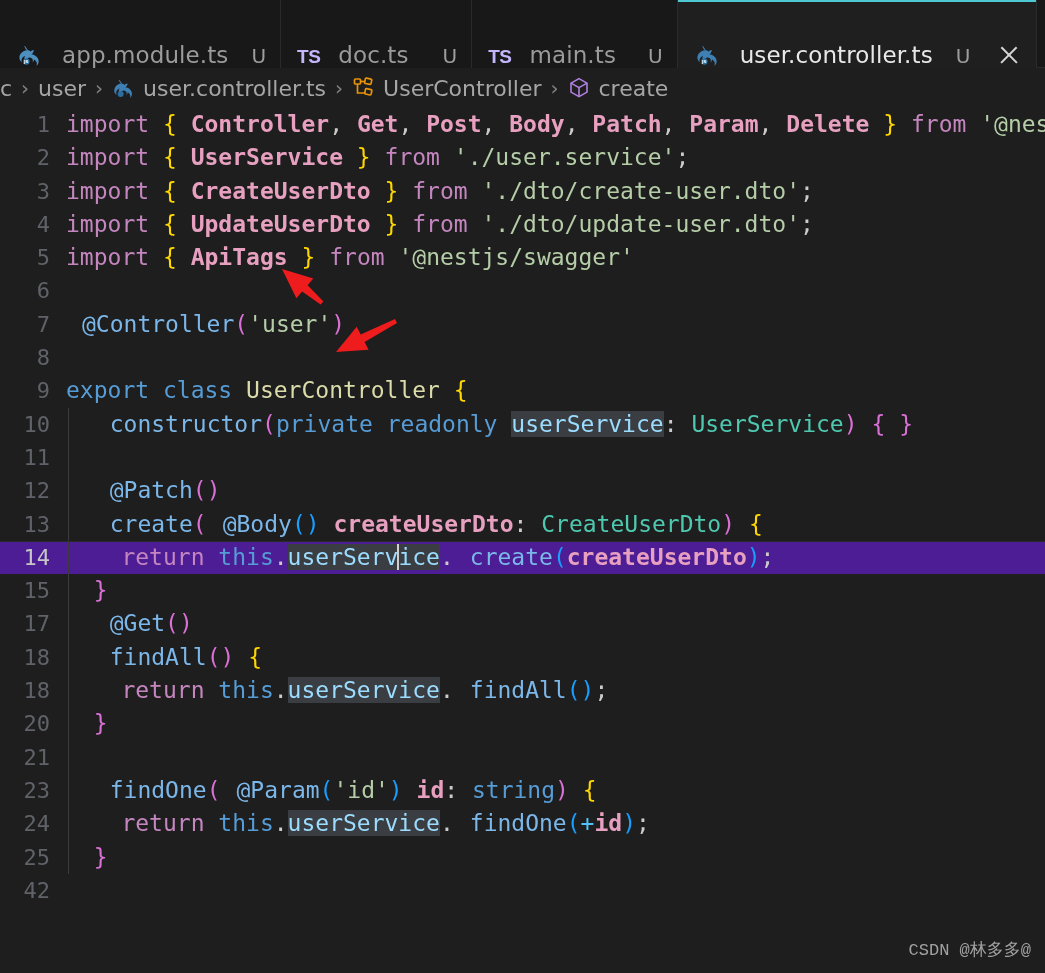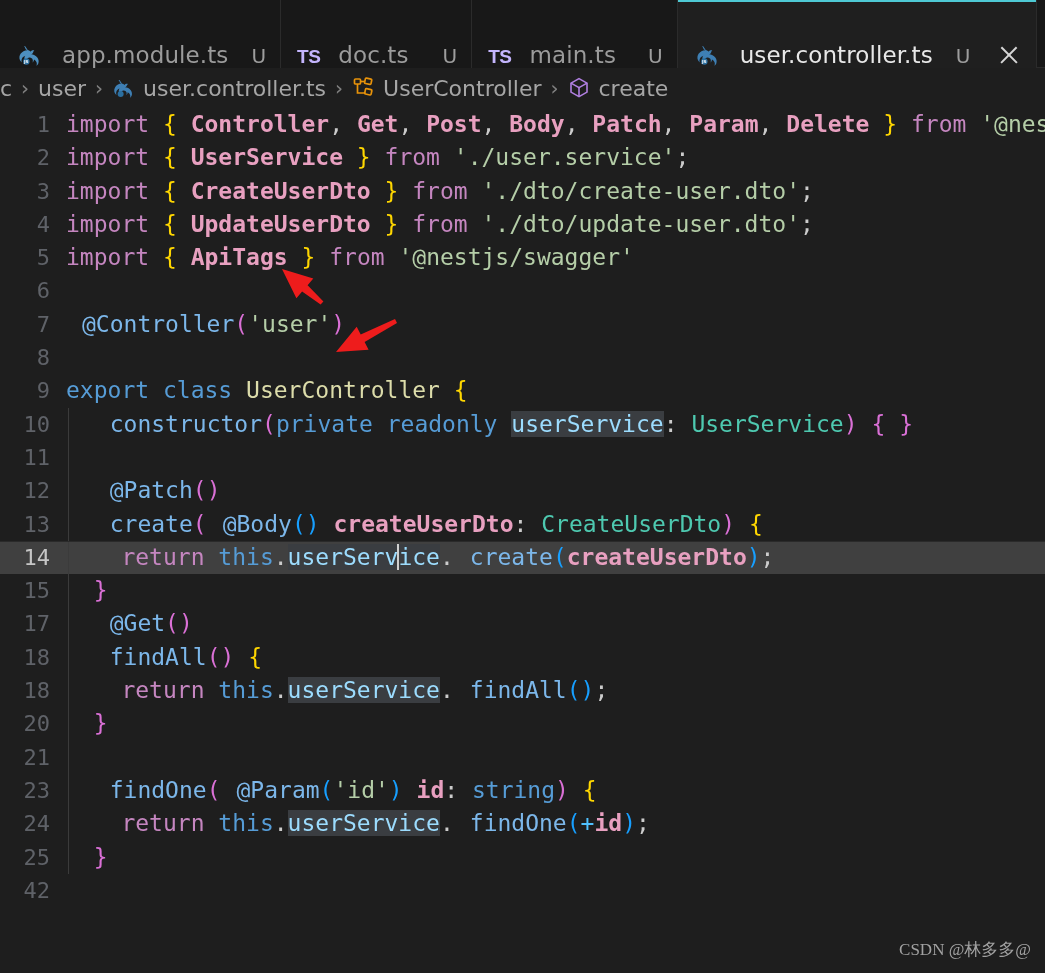--- a/index.html
+++ b/index.html
@@ -80,21 +80,21 @@
   .editor {
     position: absolute; top: 108px; left: 0; width: 1045px; height: 865px;
     background: #1e1e1e;
     font-family: "DejaVu Sans Mono", monospace;
     font-size: 23px;
     overflow: hidden;
   }
   .row {
     position: relative; height: 33.3px; line-height: 33.3px; white-space: pre;
   }
-  .row.active { background: #404040; }
+  .row.active { background: #4c1d95; }
   .row.active::after{
     content:""; position:absolute; left:0; right:0; top:0; height:1px; background:#2a2a2a;
   }
   .ln {
     position: absolute; left: 0; top: 0; width: 52px; text-align: right;
     color: #5f6268; font-size: 22px; font-family: "DejaVu Sans Mono", monospace;
     padding-right: 2px;
   }
   .row.active .ln { color: #c6c6c6; }
   .code { position: absolute; left: 66px; top: 0; white-space: pre; }
@@ -122,21 +122,21 @@
     vertical-align: -5px; margin: 0 -1px;
   }
 
   
   .arrows { position:absolute; top:0; left:0; width:1045px; height:973px; pointer-events:none; }
 
   
   .watermark {
     position: absolute; right: 14px; bottom: 12px;
     color: #b9b9b9; font-size: 17px; opacity: .85;
-    font-family: Liberation Serif, serif;
+    font-family: Liberation Mono, monospace;
   }
 </style>
 </head>
 <body>
 
 <div id="app">
 
   <div class="tabbar">
 
     <div class="tab">

